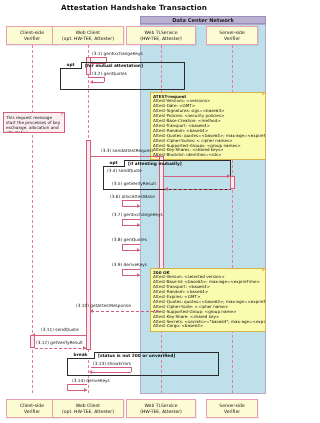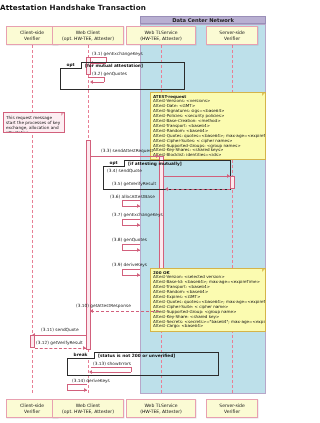--- a/index.html
+++ b/index.html
@@ -1,20 +1,20 @@
 <!DOCTYPE html>
 <html><head>
 <meta charset="utf-8">
 <style>
   html,body{margin:0;padding:0;background:#ffffff;}
   body{width:268px;height:423px;position:relative;overflow:hidden;
        font-family:"DejaVu Sans","Liberation Sans",sans-serif;color:#1a1a1a;}
   #diagram{position:absolute;left:0;top:0;width:268px;height:423px;}
 
-  .title{position:absolute;left:0;top:3px;width:268px;
+  .title{position:absolute;left:0;top:3px;width:268px;text-align:center;
          font-size:7.2px;font-weight:bold;letter-spacing:.1px;color:#111;}
 
   
   .dcn{position:absolute;background:#bde0ea;border:1px solid #b7a7c9;box-sizing:border-box;}
   .dcn-hdr{position:absolute;background:#b9b0d2;border:1px solid #9a8fb8;box-sizing:border-box;
            font-size:5.2px;font-weight:bold;color:#1a1a1a;text-align:center;line-height:7px;}
 
   
   .actor{position:absolute;background:#fbfbd4;border:1px solid #e8a0b0;box-sizing:border-box;
          font-size:4.5px;line-height:5.4px;text-align:center;color:#111;

